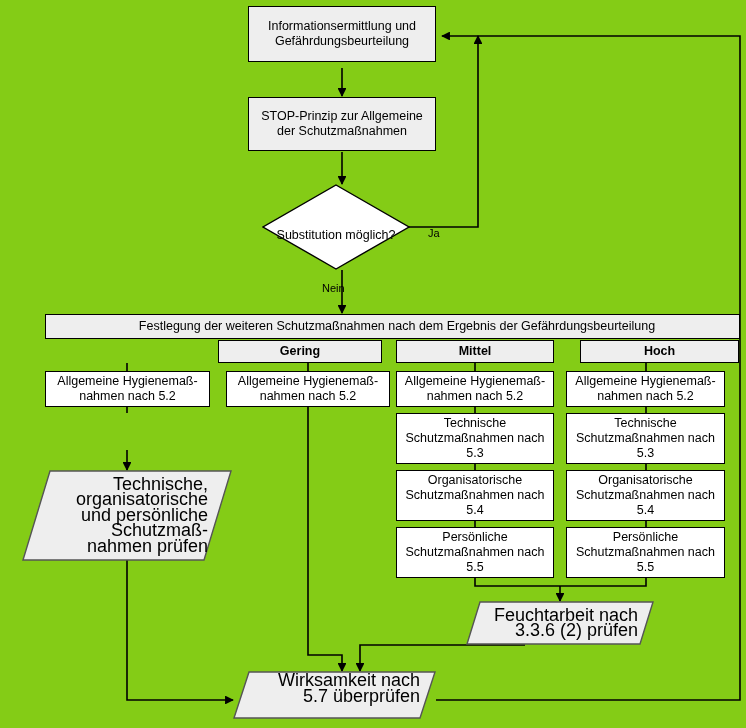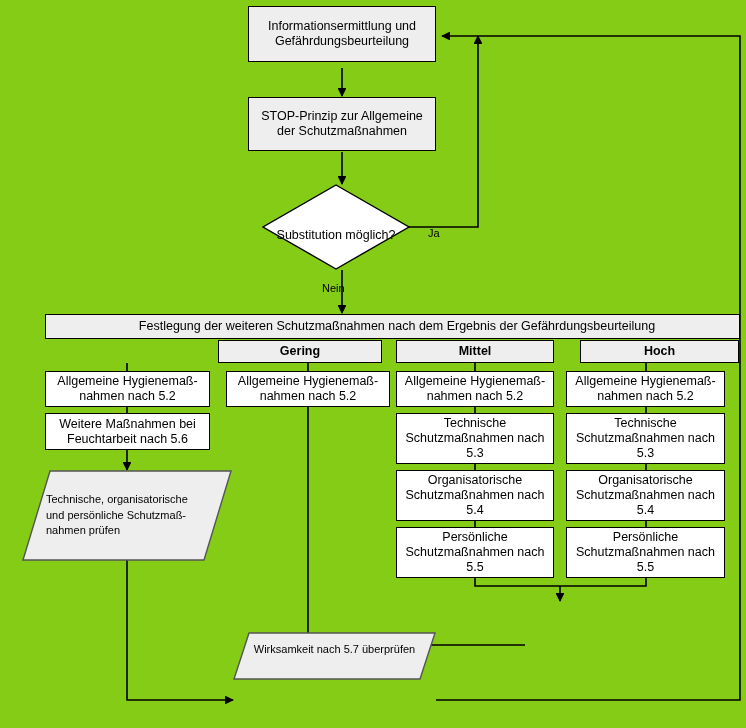--- a/index.html
+++ b/index.html
@@ -80,22 +80,22 @@
   }
   .para-label {
     position: absolute;
     left: 0;
     top: 0;
     width: 100%;
     height: 100%;
     display: flex;
     align-items: center;
     justify-content: center;
-    text-align: left;
-    font-size: 11px;
+    text-align: right;
+    font-size: 18px;
     line-height: 15.5px;
     color: #000000;
   }
   .edge-label {
     position: absolute;
     font-size: 11px;
     line-height: 14px;
     color: #000000;
     z-index: 3;
     background: transparent;
@@ -179,23 +179,20 @@
   <div class="node shaded bold" style="left:396px; top:340px; width:158px; height:23px;text-align:right;">
     <span>Mittel</span>
   </div>
   <div class="node shaded bold" style="left:566px; top:340px; width:159px; height:23px;margin-left:14px;">
     <span>Hoch</span>
   </div>
 
   <div class="node" style="left:45px; top:371px; width:165px; height:36px;">
     <span>Allgemeine Hygienemaß- nahmen nach 5.2</span>
   </div>
-  <div class="node" style="left:45px; top:413px; width:165px; height:37px;">
-    <span>Weitere Maßnahmen bei Feuchtarbeit nach 5.6</span>
-  </div>
 
   <div class="para-wrap" style="left:22px; top:470px; width:210px; height:91px;">
     <svg width="210" height="91" viewBox="0 0 210 91" xmlns="http://www.w3.org/2000/svg">
       <polygon points="28,1 209,1 182,90 1,90" fill="#eeeeee" stroke="#555555" stroke-width="1.4"></polygon>
     </svg>
     <div class="para-label" style="padding:0 24px; box-sizing:border-box;">Technische, organisatorische und persönliche Schutzmaß- nahmen prüfen</div>
   </div>
 
   <div class="node" style="left:226px; top:371px; width:164px; height:36px;">
     <span>Allgemeine Hygienemaß- nahmen nach 5.2</span>
@@ -220,21 +217,27 @@
   <div class="node" style="left:566px; top:413px; width:159px; height:51px;">
     <span>Technische Schutzmaßnahmen nach 5.3</span>
   </div>
   <div class="node" style="left:566px; top:470px; width:159px; height:51px;">
     <span>Organisatorische Schutzmaßnahmen nach 5.4</span>
   </div>
   <div class="node" style="left:566px; top:527px; width:159px; height:51px;">
     <span>Persönliche Schutzmaßnahmen nach 5.5</span>
   </div>
 
-
-  <div class="para-wrap" style="left:233px; top:632px; width:203px; height:35px;">
+  <div class="para-wrap" style="left:466px; top:601px; width:188px; height:44px;">
+    <svg width="188" height="44" viewBox="0 0 188 44" xmlns="http://www.w3.org/2000/svg">
+      <polygon points="14,1 187,1 174,43 1,43" fill="#eeeeee" stroke="#555555" stroke-width="1.4"></polygon>
+    </svg>
+    <div class="para-label" style="padding:0 16px; box-sizing:border-box;">Feuchtarbeit nach 3.3.6 (2) prüfen</div>
+  </div>
+
+  <div class="para-wrap" style="left:233px; top:671px; width:203px; height:35px;">
     <svg width="203" height="48" viewBox="0 0 203 48" xmlns="http://www.w3.org/2000/svg">
       <polygon points="16,1 202,1 187,47 1,47" fill="#eeeeee" stroke="#555555" stroke-width="1.4"></polygon>
     </svg>
     <div class="para-label" style="padding:0 16px; box-sizing:border-box;">Wirksamkeit nach 5.7 überprüfen</div>
   </div>
 
 </div>
 
 </body></html>

